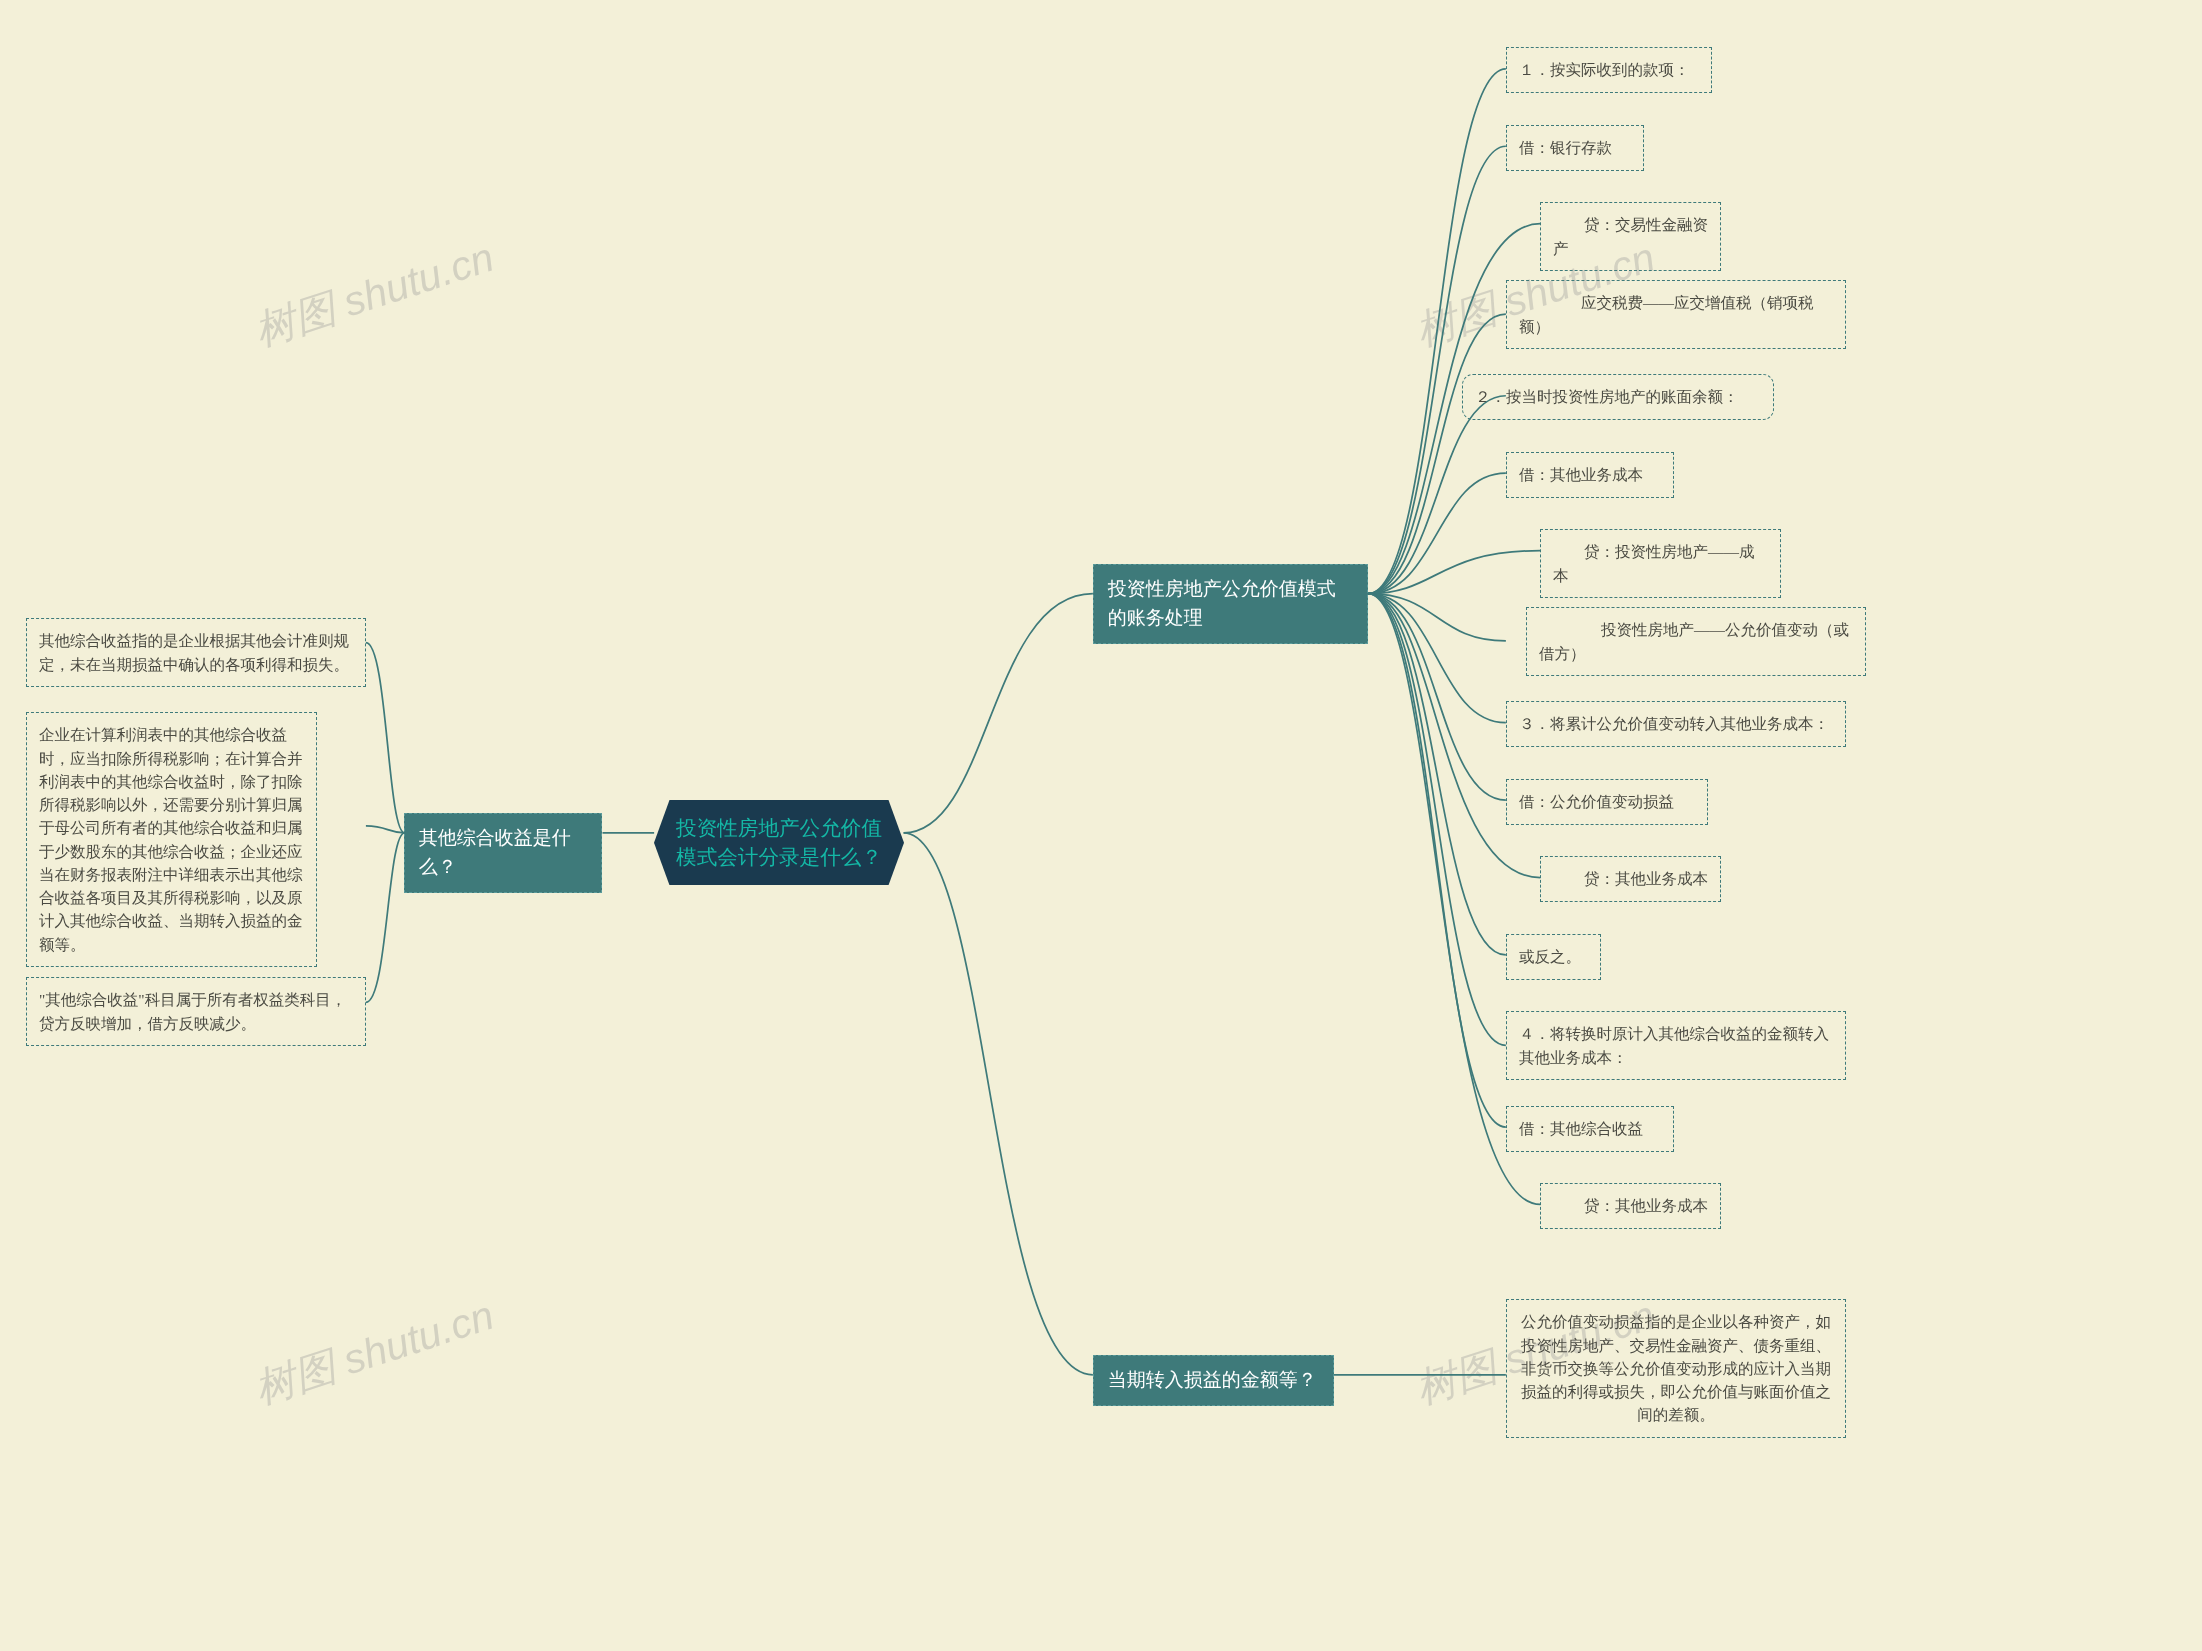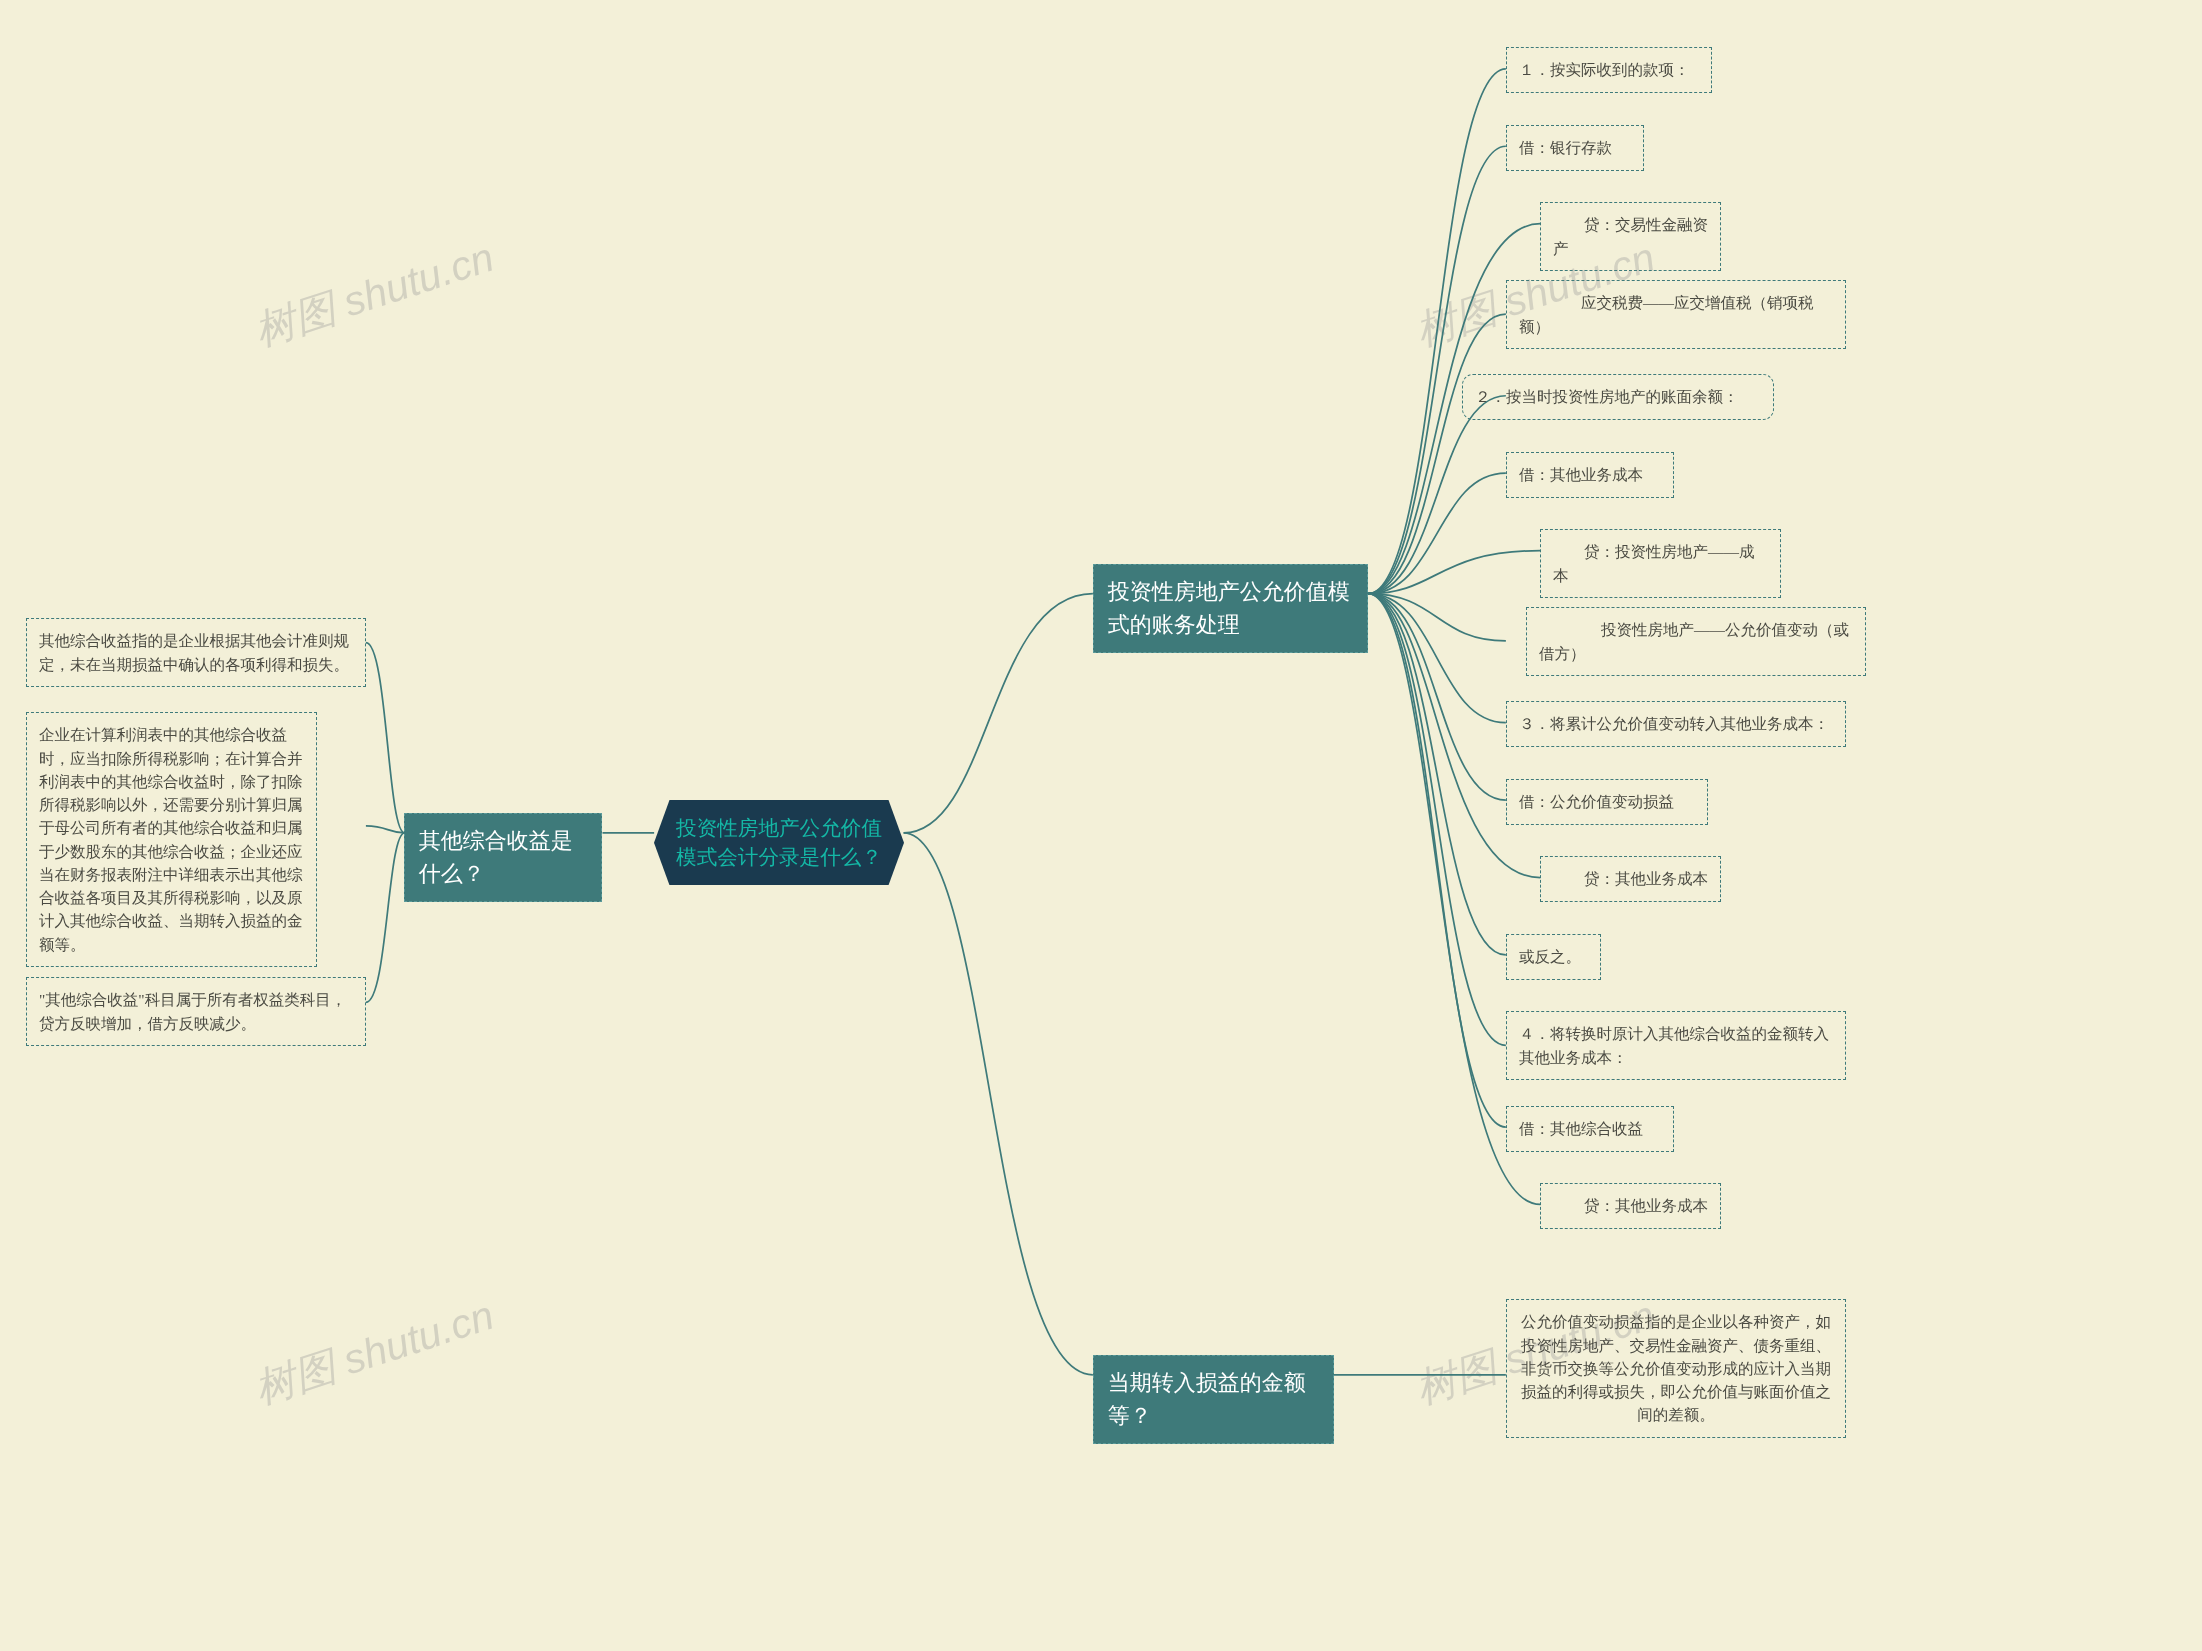--- a/index.html
+++ b/index.html
@@ -30,21 +30,21 @@
     text-align: center;
     width: 250px;
     line-height: 1.4;
     clip-path: polygon(15.5px 0, calc(100% - 15.5px) 0, 100% 50%, calc(100% - 15.5px) 100%, 15.5px 100%, 0 50%);
   }
   .branch-node {
     position: absolute;
     background: #3e7a7a;
     color: #fff;
     padding: 10.3px 13.8px;
-    font-size: 22px;
+    font-size: 19px;
     line-height: 1.5;
     border: 0.9px dashed #5a9a9a;
   }
   .leaf-node {
     position: absolute;
     background: transparent;
     border: 1.7px dashed #3e7a7a;
     color: #4a4a42;
     padding: 10.3px 12px;
     font-size: 15.5px;

